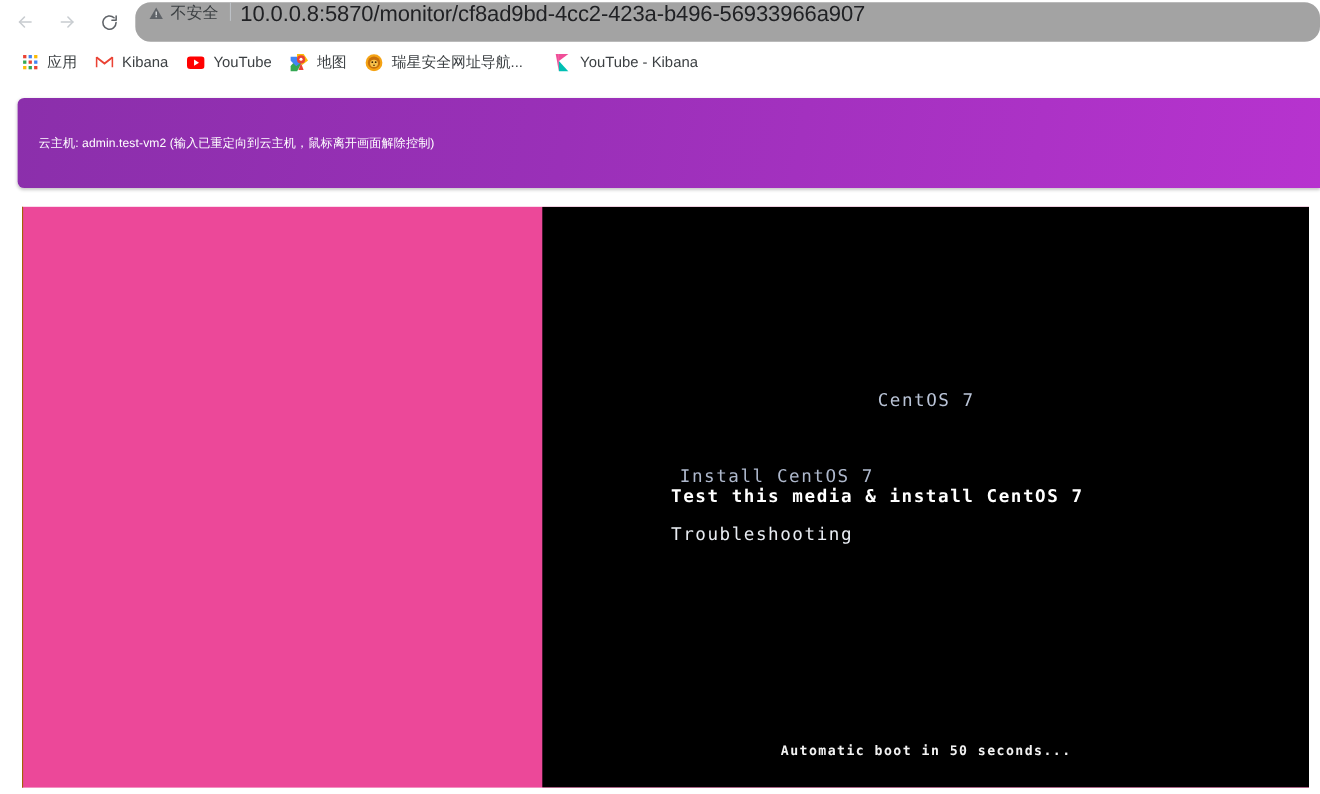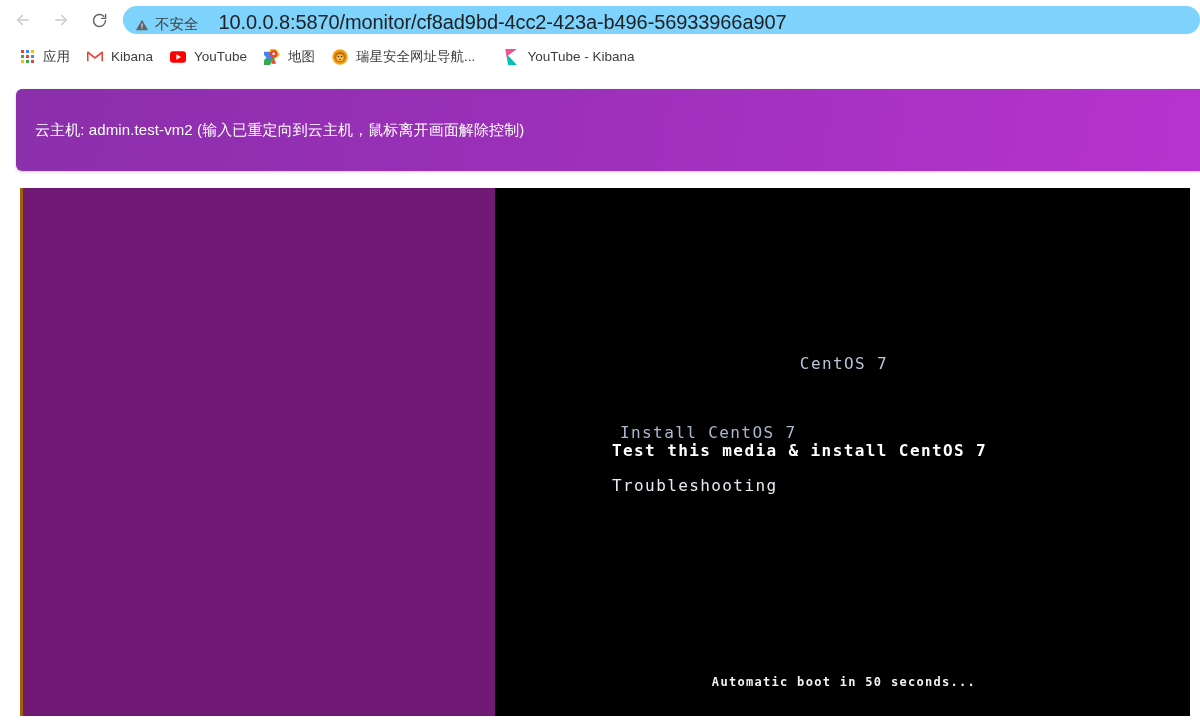--- a/index.html
+++ b/index.html
@@ -40,26 +40,26 @@
     font-size: 17px;
     line-height: 1;
     flex: 0 0 auto;
   }
   .nav-btn.disabled { color: #c8ccd0; }
   .nav-btn svg { display: block; }
 
   .omnibox {
     position: relative;
     margin-left: 9px;
-    height: 28px;
+    height: 36px;
     flex: 1 1 auto;
-    background: #7dd3fc;
+    background: #a3a3a3;
     border-radius: 14px;
     display: flex;
-    align-items: flex-end;
+    align-items: flex-start;
     padding-left: 12px;
     overflow: hidden;
   }
 
   .sec-chip {
     display: flex;
     align-items: center;
     flex: 0 0 auto;
   }
   .warn-tri { width: 14px; height: 14px; display:block; }
@@ -126,34 +126,34 @@
     position: absolute;
     left: 16px; top: 89px;
     width: 1184px; height: 82px;
     border-radius: 6px 0 0 6px;
     background: linear-gradient(100deg,#8b2fab 0%,#9a30b8 42%,#ac32c6 78%,#b733cf 100%);
     box-shadow: 0 1px 3px rgba(0,0,0,0.22);
     display: flex;
     align-items: center;
   }
   .vm-title {
-    font-size: 15px;
+    font-size: 11px;
     color: #ffffff;
     padding-left: 19px;
     white-space: nowrap;
     letter-spacing: 0.1px;
   }
 
   
   .stage {
     position: absolute;
     left: 20px; top: 188px;
     width: 1170px; height: 528px;
-    background: #701a75;
-    border-left: 3px solid #a16207;
+    background: #ec4899;
+    border-left: 1px solid #a16207;
     overflow: hidden;
   }
   .screen {
     position: absolute;
     left: 472px; top: 0;
     width: 698px; height: 528px;
     background: #000000;
     font-family: "DejaVu Sans Mono", monospace;
   }
 

